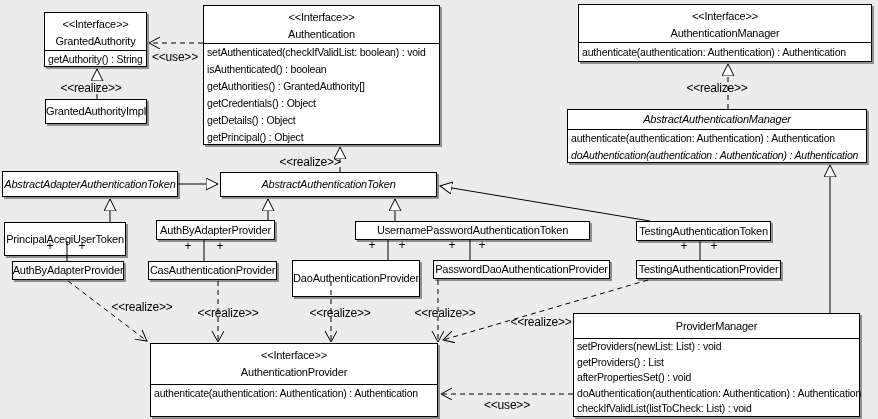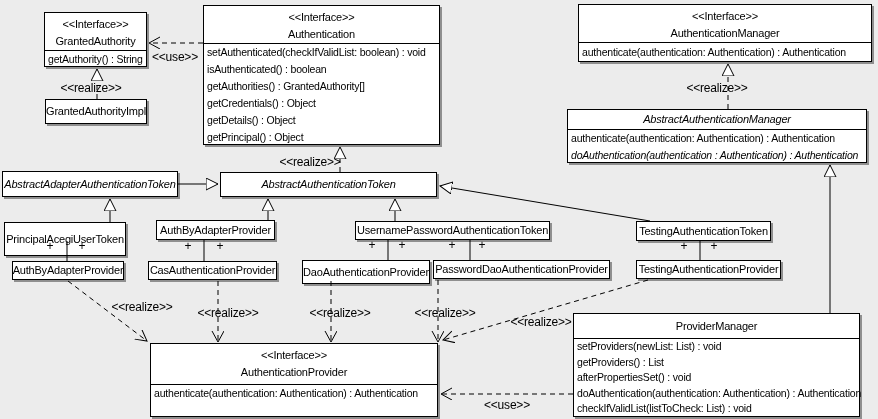--- a/index.html
+++ b/index.html
@@ -112,37 +112,37 @@
 </div>
 
 <div class="box single" style="left:4px;top:222px;width:122px;height:34px">
   <span class="cname">PrincipalAcegiUserToken</span>
 </div>
 
 <div class="box single" style="left:156px;top:220px;width:119px;height:20px">
   <span class="cname">AuthByAdapterProvider</span>
 </div>
 
-<div class="box single" style="left:355px;top:221px;width:195px;height:19px">
+<div class="box single" style="left:355px;top:221px;width:235px;height:19px">
   <span class="cname">UsernamePasswordAuthenticationToken</span>
 </div>
 
 <div class="box single" style="left:636px;top:221px;width:135px;height:20px">
   <span class="cname">TestingAuthenticationToken</span>
 </div>
 
 <div class="box single" style="left:12px;top:261px;width:112px;height:19px">
   <span class="cname">AuthByAdapterProvider</span>
 </div>
 
 <div class="box single" style="left:148px;top:261px;width:129px;height:19px">
   <span class="cname">CasAuthenticationProvider</span>
 </div>
 
-<div class="box single" style="left:302px;top:260px;width:128px;height:24px">
+<div class="box single" style="left:292px;top:260px;width:128px;height:37px">
   <span class="cname">DaoAuthenticationProvider</span>
 </div>
 
 <div class="box single" style="left:433px;top:260px;width:177px;height:19px">
   <span class="cname">PasswordDaoAuthenticationProvider</span>
 </div>
 
 <div class="box single" style="left:636px;top:260px;width:145px;height:19px">
   <span class="cname">TestingAuthenticationProvider</span>
 </div>

